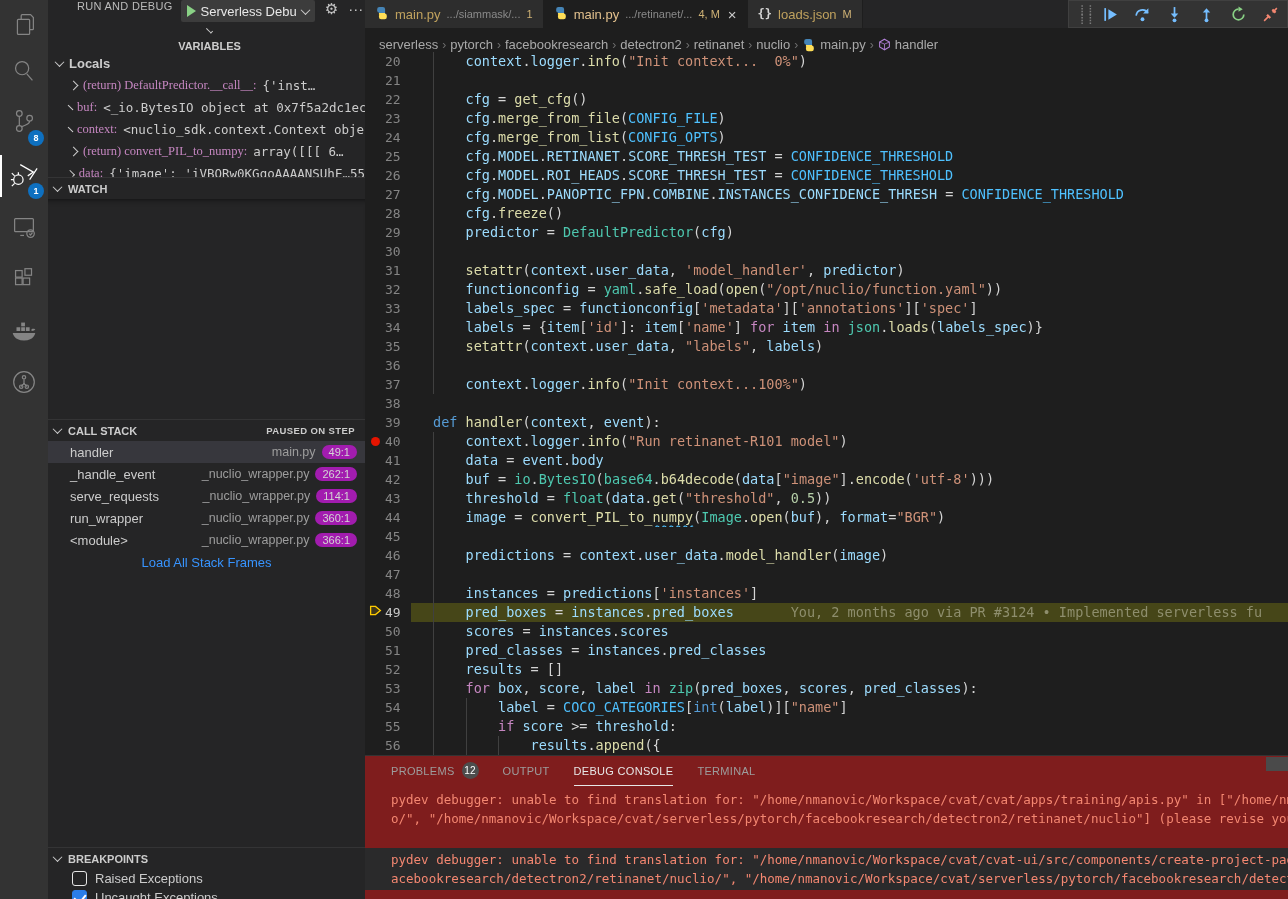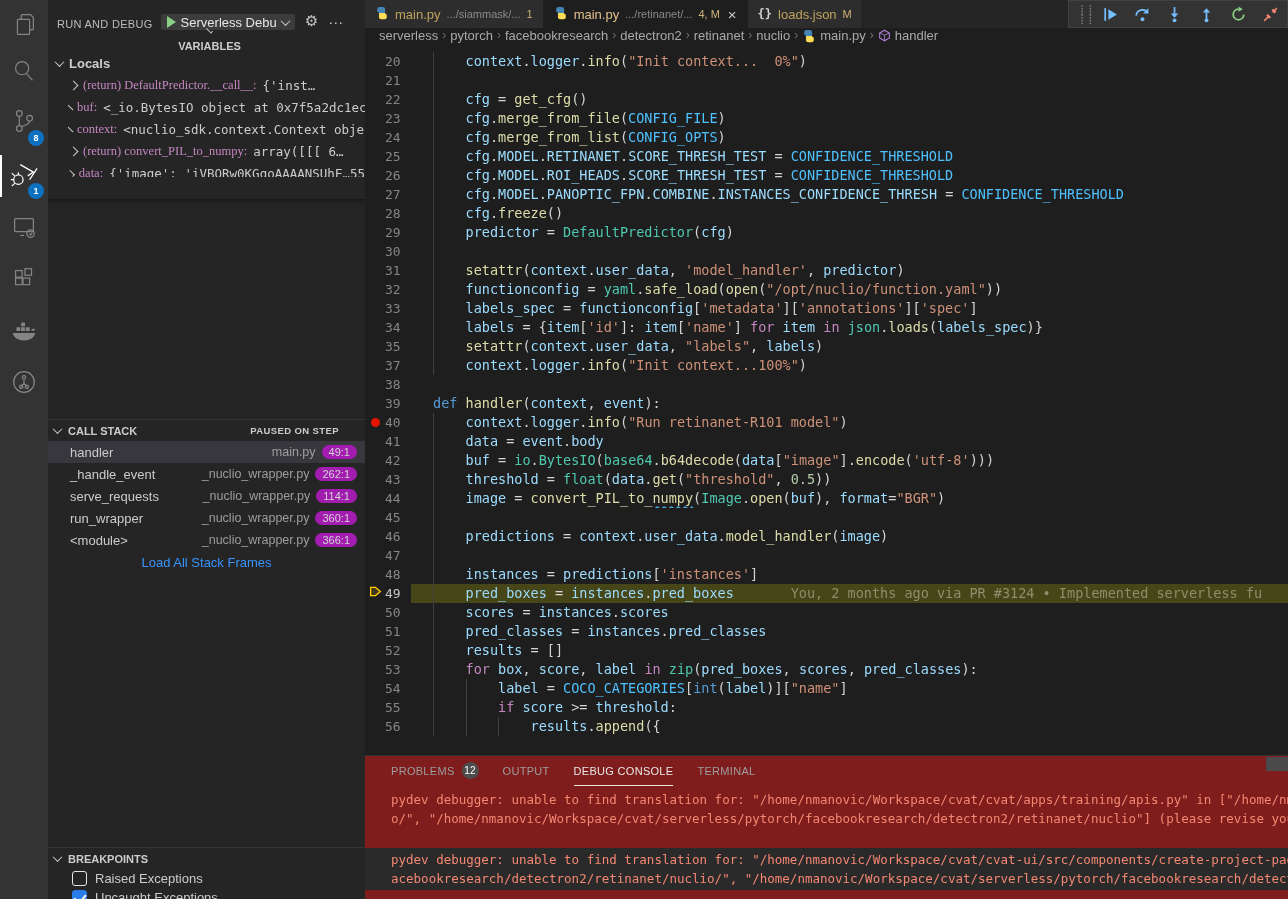--- a/index.html
+++ b/index.html
@@ -11,43 +11,43 @@
   .act-item { position:absolute; left:0; width:48px; height:46px; display:flex; align-items:center; justify-content:center; cursor:pointer; }
   .act-item svg { width:30px; height:30px; stroke:#858585; fill:none; stroke-width:1.3; }
   .act-item.active::before { content:""; position:absolute; left:0; top:2px; bottom:2px; width:2px; background:#ffffff; }
   .act-item.active svg { stroke:#ffffff; }
   .act-item .filled { fill:#858585; stroke:none; }
   .abadge { position:absolute; right:4px; bottom:0px; min-width:16px; height:16px; border-radius:9px;
     background:#0e70c0; color:#fff; font-size:9px; line-height:16px; text-align:center; font-weight:bold; }
 
   
   #sidebar { position:absolute; left:48px; top:0; width:317px; height:899px; background:#252526; color:#cccccc; }
-  #side-header { position:absolute; top:0; left:0; right:0; height:30px; display:flex; align-items:flex-end; padding-left:9px; }
+  #side-header { position:absolute; top:0; left:0; right:0; height:30px; display:flex; align-items:flex-start; padding-left:29px; }
   #side-title { font-size:11px; color:#bbbbbb; letter-spacing:0.3px; white-space:nowrap; }
-  #launch-pill { margin-left:8px; height:16px; background:#3c3c3c; border-radius:2px; display:flex; align-items:center; padding:0 6px; gap:5px; cursor:pointer; }
+  #launch-pill { margin-left:8px; height:22px; background:#3c3c3c; border-radius:2px; display:flex; align-items:center; padding:0 6px; gap:5px; cursor:pointer; }
   #launch-pill .play { width:0; height:0; border-left:9px solid #89d185; border-top:6px solid transparent; border-bottom:6px solid transparent; }
   #launch-label { font-size:13px; color:#e7e7e7; white-space:nowrap; }
   .hdr-icon { margin-left:10px; color:#c5c5c5; font-size:15px; cursor:pointer; }
 
   .chev { display:inline-block; width:7px; height:7px; border-right:1.4px solid #cccccc; border-bottom:1.4px solid #cccccc; }
   .chev.down { transform:rotate(45deg) translate(-1px,-1px); }
   .chev.right { transform:rotate(-45deg); }
 
   .section-header { position:absolute; left:0; right:0; height:22px; display:flex; align-items:center; gap:7px;
     padding-left:6px; font-size:11px; font-weight:bold; color:#cccccc; cursor:pointer; border-top:1px solid rgba(255,255,255,0.07); }
   .sec-body { position:absolute; left:0; right:0; overflow:hidden; }
 
   .var-row { height:22px; display:flex; align-items:center; gap:6px; padding-left:22px; white-space:nowrap; overflow:hidden; cursor:pointer; font-size:13px; }
   .var-row.scope { padding-left:8px; font-weight:bold; }
   .var-name { color:#c586c0; font-family:Liberation Serif, serif; font-size:12.5px; }
   .var-value { color:#cccccc; font-family:"DejaVu Sans Mono", monospace; font-size:12.5px; }
 
   #watch-body { box-shadow:inset 0 6px 6px -6px rgba(0,0,0,0.7); }
 
-  .cs-status { margin-left:auto; margin-right:26px; font-size:9.5px; font-weight:bold; color:#cccccc; letter-spacing:0.4px; }
+  .cs-status { margin-left:auto; margin-right:10px; font-size:9.5px; font-weight:bold; color:#cccccc; letter-spacing:0.4px; }
   .cs-row { height:22px; display:flex; align-items:center; padding:0 8px 0 22px; font-size:13px; cursor:pointer; white-space:nowrap; }
   .cs-row.selected { background:#37373d; }
   .cs-fn { color:#cccccc; }
   .cs-right { margin-left:auto; display:flex; align-items:center; gap:6px; }
   .cs-file { color:#9d9d9d; font-size:12.5px; }
   .cs-pos { background:#a21caf; color:#d4d4d4; font-size:11px; border-radius:9px; padding:1px 7px; }
   .cs-link { height:22px; display:flex; align-items:center; justify-content:center; color:#3794ff; font-size:13px; cursor:pointer; }
 
   .bp-row { height:19px; display:flex; align-items:center; gap:8px; padding-left:24px; font-size:13px; color:#cccccc; }
   .cb { width:15px; height:15px; border:1.5px solid #e6e6e6; border-radius:3px; background:transparent; position:relative; cursor:pointer; flex:none; }
@@ -67,21 +67,21 @@
   .tab-badge { font-size:11px; color:#cfb275; }
   .tab-close { color:#cccccc; font-size:15px; margin-left:2px; cursor:pointer; }
   .json-glyph { color:#d4d4d4; font-size:12px; font-weight:bold; font-family:"DejaVu Sans Mono", monospace; }
 
   #dbg-toolbar { position:absolute; top:0; right:0; height:28px; background:#333333; border:1px solid #404040;
     display:flex; align-items:center; padding:0 8px; gap:14px; z-index:5; }
   #dbg-toolbar .grip { color:#7a7a7a; font-size:10px; letter-spacing:1px; line-height:9px; width:10px; cursor:grab; }
   .dbg-btn { width:18px; height:18px; cursor:pointer; display:flex; align-items:center; justify-content:center; }
   .dbg-btn svg { width:17px; height:17px; }
 
-  #breadcrumbs { position:absolute; top:28px; left:0; right:0; height:24px; display:flex; align-items:flex-start;
+  #breadcrumbs { position:absolute; top:28px; left:0; right:0; height:24px; display:flex; align-items:flex-end;
     padding-left:14px; gap:4px; font-size:13px; color:#a9a9a9; }
   .crumb { display:flex; align-items:center; gap:4px; cursor:pointer; white-space:nowrap; }
   .crumb-sep { color:#6e6e6e; font-size:12px; }
 
   #code { position:absolute; top:52px; left:0; right:0; height:703px; overflow:hidden;
     font-family:"DejaVu Sans Mono", monospace; font-size:13.5px; line-height:19px; }
   .cline { display:flex; height:19px; }
   .glyph { width:20px; flex:none; display:flex; align-items:center; justify-content:center; cursor:pointer; }
   .bp-dot { width:9px; height:9px; border-radius:50%; background:#e51400; }
   .cur-arrow { width:13px; height:13px; }
@@ -222,20 +222,24 @@
         <span class="var-name">(return) convert_PIL_to_numpy:</span>
         <span class="var-value">array([[[ 6…</span>
       </div>
       <div class="var-row">
         <span class="chev right"></span>
         <span class="var-name">data:</span>
         <span class="var-value">{'image': 'iVBORw0KGgoAAAANSUhE…55</span>
       </div>
     </div>
 
+  <div class="section-header" style="top:177px;">
+    <span class="chev down"></span>
+    <span>WATCH</span>
+  </div>
   <div class="sec-body" id="watch-body" style="top:199px; height:220px;"></div>
 
   <div class="section-header" style="top:419px;">
     <span class="chev down"></span>
     <span>CALL STACK</span>
     <span class="cs-status">PAUSED ON STEP</span>
   </div>
   <div class="sec-body" id="callstack-body" style="top:441px; height:140px;">
       <div class="cs-row selected">
         <span class="cs-fn">handler</span>
@@ -487,20 +491,25 @@
         <div class="lnum">34</div>
         <div class="lbody"><span class="guide" style="left: calc(0ch + 22px);"></span><span class="tk-t">    </span><span class="tk-v">labels</span><span class="tk-t"> = {</span><span class="tk-v">item</span><span class="tk-t">[</span><span class="tk-s">'id'</span><span class="tk-t">]: </span><span class="tk-v">item</span><span class="tk-t">[</span><span class="tk-s">'name'</span><span class="tk-t">] </span><span class="tk-k">for</span><span class="tk-t"> </span><span class="tk-v">item</span><span class="tk-t"> </span><span class="tk-k">in</span><span class="tk-t"> </span><span class="tk-m">json</span><span class="tk-t">.</span><span class="tk-f">loads</span><span class="tk-t">(</span><span class="tk-v">labels_spec</span><span class="tk-t">)}</span></div>
       </div>
       <div class="cline">
         <div class="glyph"></div>
         <div class="lnum">35</div>
         <div class="lbody"><span class="guide" style="left: calc(0ch + 22px);"></span><span class="tk-t">    </span><span class="tk-f">setattr</span><span class="tk-t">(</span><span class="tk-v">context</span><span class="tk-t">.</span><span class="tk-v">user_data</span><span class="tk-t">, </span><span class="tk-s">"labels"</span><span class="tk-t">, </span><span class="tk-v">labels</span><span class="tk-t">)</span></div>
       </div>
       <div class="cline">
         <div class="glyph"></div>
+        <div class="lnum">36</div>
+        <div class="lbody"><span class="guide" style="left: calc(0ch + 22px);"></span></div>
+      </div>
+      <div class="cline">
+        <div class="glyph"></div>
         <div class="lnum">37</div>
         <div class="lbody"><span class="guide" style="left: calc(0ch + 22px);"></span><span class="tk-t">    </span><span class="tk-v">context</span><span class="tk-t">.</span><span class="tk-v">logger</span><span class="tk-t">.</span><span class="tk-f">info</span><span class="tk-t">(</span><span class="tk-s">"Init context...100%"</span><span class="tk-t">)</span></div>
       </div>
       <div class="cline">
         <div class="glyph"></div>
         <div class="lnum">38</div>
         <div class="lbody"></div>
       </div>
       <div class="cline">
         <div class="glyph"></div>

